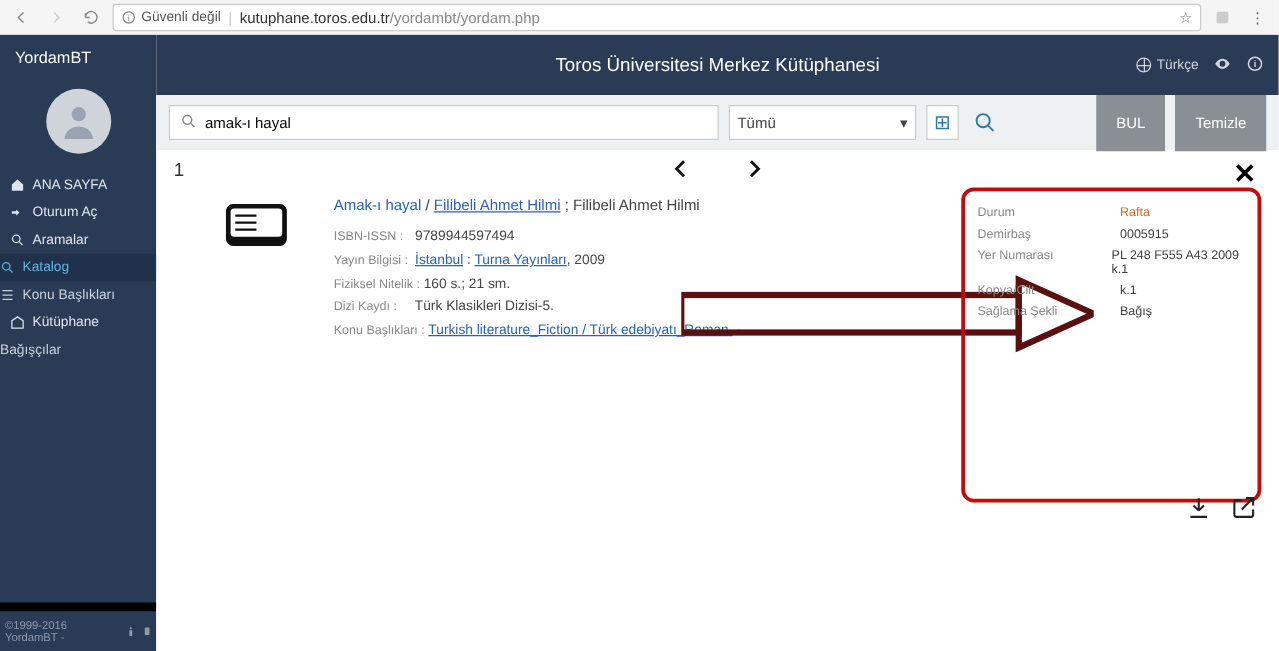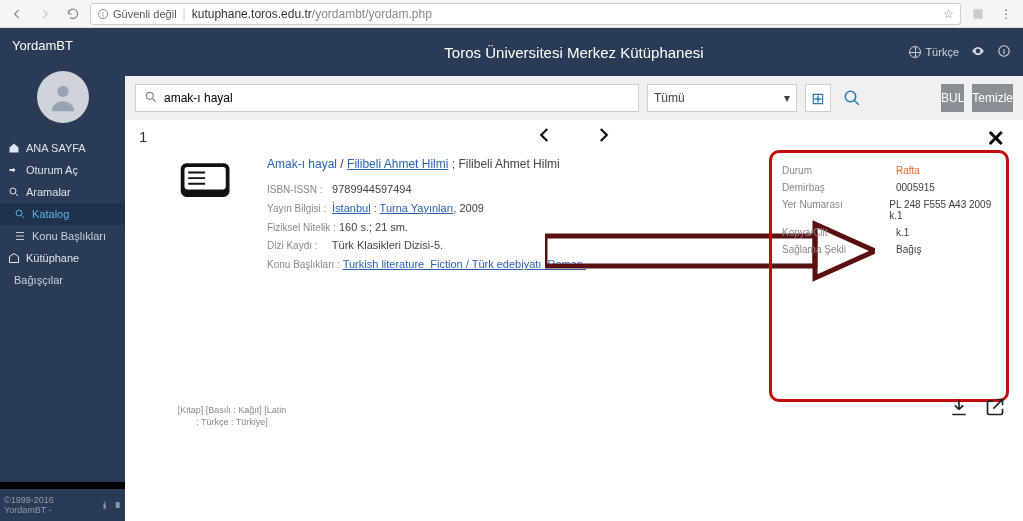--- a/index.html
+++ b/index.html
@@ -16,21 +16,21 @@
 
 .app { display: flex; height: calc(100% - 28px); }
 
 .sidebar { width: 125px; background: #2a3b55; color: #aeb8c8; display: flex; flex-direction: column; font-size: 11px; }
 .brand { padding: 10px 12px; font-size: 13px; color: #fff; }
 .avatar-box { display:flex; justify-content:center; padding: 8px 0 14px; }
 .avatar { width:52px; height:52px; border-radius:50%; background:#cfd4db; display:flex; align-items:center; justify-content:center; }
 .avatar svg { width:34px; height:34px; fill:#9aa3b2; }
 
 .nav-item { display:flex; align-items:center; gap:6px; padding:5px 8px; cursor:pointer; color:#dfe5ee; }
-.nav-item.sub { padding-left:14px; color:#c9d1dc;text-align:center; }
+.nav-item.sub { padding-left:0; color:#c9d1dc;text-align:center; }
 .nav-item.katalog { background:#20324b; color:#5fb3e6; }
 .nav-icon { width:12px; height:12px; display:inline-flex; align-items:center; justify-content:center; }
 .nav-icon svg { width:12px; height:12px; fill:currentColor; }
 
 .footer { margin-top:auto; font-size:9px; color:#8f9bad; padding:6px 4px; display:flex; align-items:center; gap:4px; border-top:7px solid #000000; }
 
 .main { flex:1; display:flex; flex-direction:column; background:#fff; }
 .topbar { height:48px; background:#2a3b55; color:#fff; display:flex; align-items:center; justify-content:center; position:relative; }
 .topbar-title { font-size:15px; }
 .topbar-right { position:absolute; right:12px; display:flex; align-items:center; gap:12px; font-size:11px; color:#cfd6e1; }
@@ -40,21 +40,21 @@
 .globe:before{content:"";position:absolute;left:50%;top:0;bottom:0;width:1px;background:#cfd6e1;}
 .globe:after{content:"";position:absolute;top:50%;left:0;right:0;height:1px;background:#cfd6e1;}
 
 .searchbar { height:44px; background:#eef0f2; display:flex; align-items:center; padding:0 10px; gap:8px; }
 .search-input-wrap { flex:1; display:flex; align-items:center; background:#fff; border:1px solid #ccc; height:28px; padding:0 8px; gap:6px; font-size:12px; color:#666; }
 .search-input-wrap input { border:none; outline:none; flex:1; font-size:12px; }
 .search-select { width:150px; height:28px; background:#fff; border:1px solid #ccc; font-size:12px; padding:0 6px; color:#444; display:flex; align-items:center; justify-content:space-between;gap:32px; }
 .icon-flat { width:26px; height:28px; display:flex; align-items:center; justify-content:center; }
 .icon-flat.plus { color:#2a7ab0; border:1px solid #ccc; background:#fff;}
 .icon-flat.mag { color:#2a7ab0; font-size:16px; }
-.btn { height:28px; padding:0 0; color:#fff; font-size:12px; border:none; display:flex; align-items:center; }
+.btn { height:45px; padding:0 16px; color:#fff; font-size:12px; border:none; display:flex; align-items:center; }
 .btn.find { background:#8a8f95; }
 .btn.clear { background:#8a8f95; }
 .spacer { width:60px; }
 
 .content { flex:1; padding:8px 14px; position:relative; display:flex; gap:20px; }
 .count { font-size:15px; color:#333; width:18px; }
 .pager { position:absolute; left:50%; top:6px; transform:translateX(-50%); display:flex; gap:40px; }
 .pager svg { width:18px; height:18px; }
 .close-x { position:absolute; right:18px; top:6px; font-size:22px; font-weight:bold; cursor:pointer; }
 
@@ -270,21 +270,20 @@
             <div class="title-line">
               <span class="t1">Amak-ı hayal</span><span class="sep"> / </span><span class="t2">Filibeli Ahmet Hilmi</span><span> ; Filibeli Ahmet Hilmi</span>
             </div>
             <div class="meta-row"><span class="label">ISBN-ISSN :</span> <span>9789944597494</span></div>
             <div class="meta-row"><span class="label">Yayın Bilgisi :</span> <span class="link-blue">İstanbul</span><span> : </span><span class="link-blue">Turna Yayınları</span><span>, 2009</span></div>
             <div class="meta-row"><span class="label">Fiziksel Nitelik :</span> <span>160 s.; 21 sm.</span></div>
             <div class="meta-row"><span class="label">Dizi Kaydı :</span> <span>Türk Klasikleri Dizisi-5.</span></div>
             <div class="meta-row"><span class="label">Konu Başlıkları :</span> <span class="link-blue">Turkish literature_Fiction / Türk edebiyatı_Roman.</span> <span style="color:#2a62b5">-</span></div>
           </div>
         </div>
-        <div class="mini-tags">[Kitap] [Basılı : Kağıt] [Latin : Türkçe : Türkiye]</div>
       </div>
 
       <div class="arrow-annot">
         <svg width="330" height="70" viewBox="0 0 330 70">
           <rect x="0" y="20" width="270" height="30" fill="none" stroke="#5b1010" stroke-width="5"></rect>
           <polygon points="270,8 330,35 270,62" fill="none" stroke="#5b1010" stroke-width="5"></polygon>
         </svg>
       </div>
 
       <div class="detail-panel">

